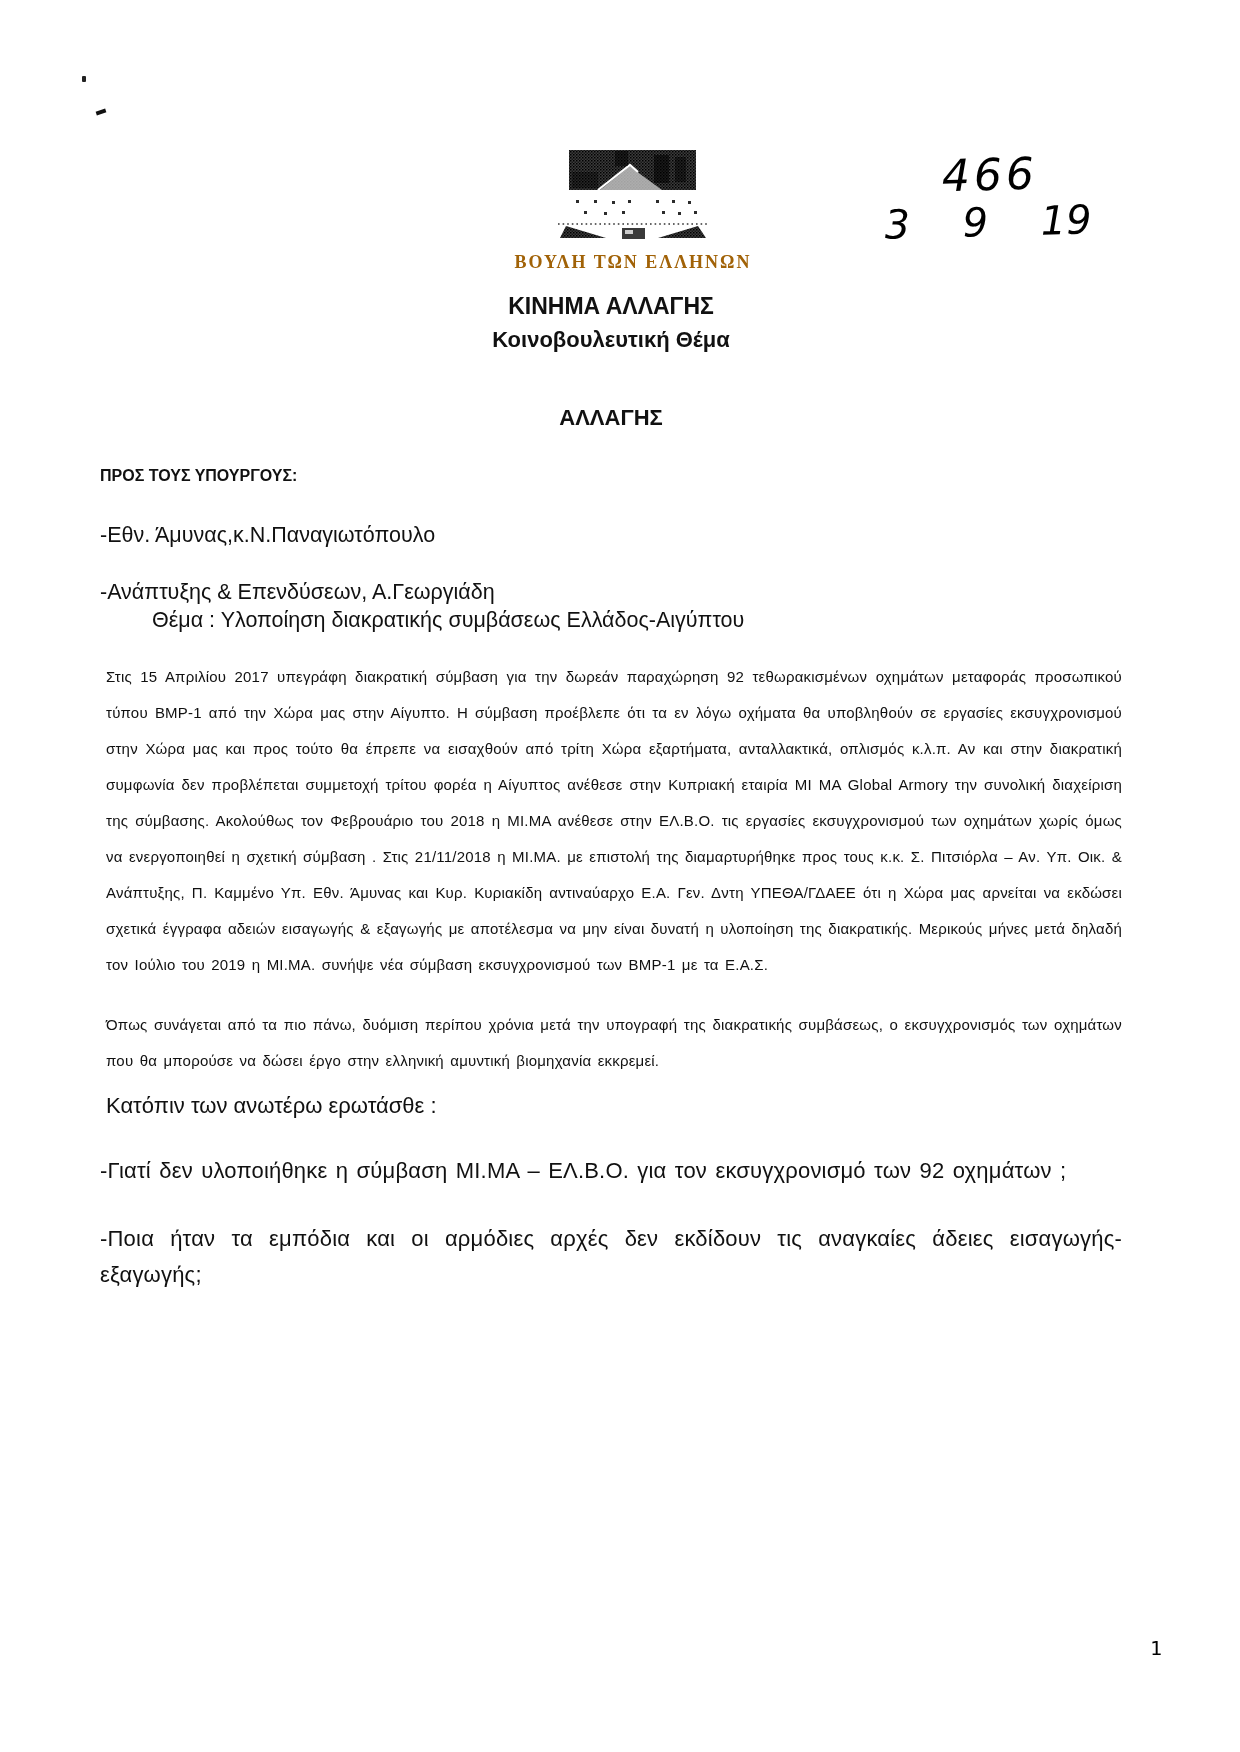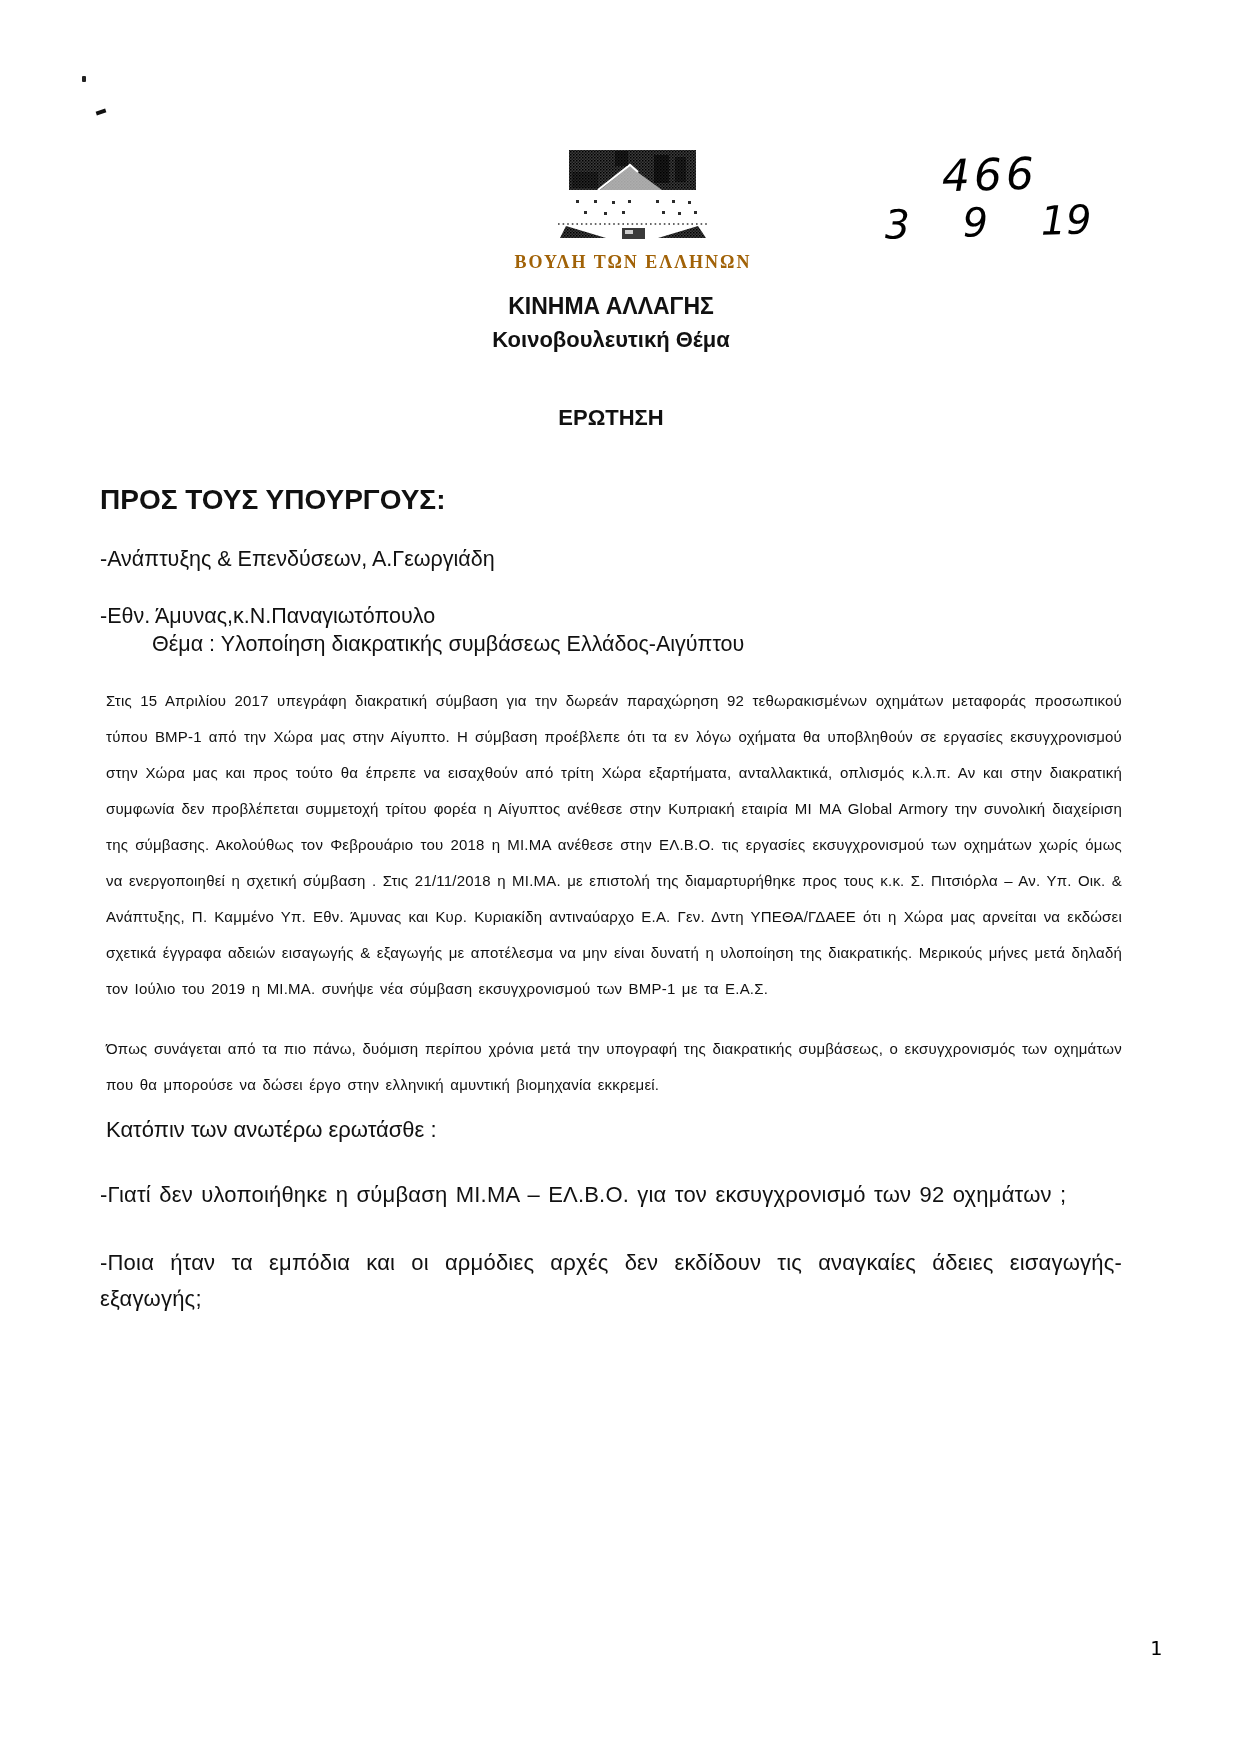--- a/index.html
+++ b/index.html
@@ -40,21 +40,21 @@
   
   .content{
     position:absolute;left:100px;top:293px;width:1022px;
     font-size:22px;line-height:30px;
   }
   .center{text-align:center;}
   .bold{font-weight:bold;}
   .party{font-size:23px;line-height:26px;}
   .group{font-size:22px;line-height:26px;margin-top:8px;}
   .doctype{font-size:22px;margin-top:50px;}
-  .to-heading{font-size:28px;margin-top:52px;}
+  .to-heading{font-size:16px;margin-top:28px;}
   .recipient{margin-top:31px;font-size:21.5px;line-height:26px;}
   .subject{padding-left:52px;font-size:21.5px;}
   .para{
     margin-top:24px;
     padding-left:6px;
     text-align:justify;
     line-height:36px;
     font-size:15px;
     letter-spacing:0.2px;
     word-spacing:2px;
@@ -134,25 +134,25 @@
     <div class="stamp-line2">
       <span>3</span>
       <span>9</span>
       <span>19</span>
     </div>
   </div>
 
   <div class="content">
     <div class="center bold party">ΚΙΝΗΜΑ ΑΛΛΑΓΗΣ</div>
     <div class="center bold group">Κοινοβουλευτική Θέμα</div>
-    <div class="center bold doctype">ΕΡΩΤΗΣΗ</div>
+    <div class="center bold doctype">ΑΛΛΑΓΗΣ</div>
 
     <div class="bold to-heading">ΠΡΟΣ ΤΟΥΣ ΥΠΟΥΡΓΟΥΣ:</div>
+    <div class="recipient">-Εθν. Άμυνας,κ.Ν.Παναγιωτόπουλο</div>
     <div class="recipient">-Ανάπτυξης &amp; Επενδύσεων, Α.Γεωργιάδη</div>
-    <div class="recipient">-Εθν. Άμυνας,κ.Ν.Παναγιωτόπουλο</div>
 
     <div class="subject">Θέμα : Υλοποίηση διακρατικής συμβάσεως Ελλάδος-Αιγύπτου</div>
 
     <div class="para">Στις 15 Απριλίου 2017 υπεγράφη διακρατική σύμβαση  για την δωρεάν παραχώρηση 92 τεθωρακισμένων οχημάτων μεταφοράς προσωπικού τύπου BMP-1 από την Χώρα μας στην Αίγυπτο. Η σύμβαση προέβλεπε ότι τα εν λόγω οχήματα θα υποβληθούν σε εργασίες εκσυγχρονισμού στην Χώρα μας και προς τούτο θα έπρεπε να εισαχθούν από τρίτη Χώρα εξαρτήματα, ανταλλακτικά, οπλισμός κ.λ.π. Αν και στην διακρατική συμφωνία δεν προβλέπεται συμμετοχή τρίτου φορέα η Αίγυπτος ανέθεσε στην Κυπριακή εταιρία MI MA Global Armory την συνολική διαχείριση της σύμβασης. Ακολούθως τον Φεβρουάριο του 2018 η ΜΙ.ΜΑ ανέθεσε στην ΕΛ.Β.Ο. τις εργασίες εκσυγχρονισμού των οχημάτων χωρίς όμως να ενεργοποιηθεί η σχετική σύμβαση . Στις 21/11/2018 η ΜΙ.ΜΑ. με επιστολή της  διαμαρτυρήθηκε προς τους κ.κ. Σ. Πιτσιόρλα – Αν. Υπ. Οικ. &amp; Ανάπτυξης, Π. Καμμένο Υπ. Εθν. Άμυνας και Κυρ. Κυριακίδη αντιναύαρχο Ε.Α. Γεν. Δντη ΥΠΕΘΑ/ΓΔΑΕΕ ότι η Χώρα μας αρνείται να εκδώσει σχετικά έγγραφα αδειών εισαγωγής &amp; εξαγωγής με αποτέλεσμα να μην είναι δυνατή η υλοποίηση της διακρατικής. Μερικούς μήνες μετά δηλαδή τον Ιούλιο του 2019 η ΜΙ.ΜΑ. συνήψε νέα σύμβαση εκσυγχρονισμού των BMP-1 με τα Ε.Α.Σ.</div>
     <div class="para">Όπως συνάγεται από τα πιο πάνω, δυόμιση περίπου χρόνια μετά την υπογραφή της διακρατικής συμβάσεως, ο εκσυγχρονισμός των οχημάτων που θα μπορούσε να δώσει έργο στην ελληνική αμυντική βιομηχανία εκκρεμεί.</div>
 
     <div class="closing">Κατόπιν των ανωτέρω ερωτάσθε :</div>
     <div class="question">-Γιατί δεν υλοποιήθηκε η σύμβαση ΜΙ.ΜΑ – ΕΛ.Β.Ο. για τον εκσυγχρονισμό των 92 οχημάτων ;</div>
     <div class="question">-Ποια ήταν τα εμπόδια και οι αρμόδιες αρχές δεν εκδίδουν τις αναγκαίες άδειες εισαγωγής-εξαγωγής;</div>
   </div>

